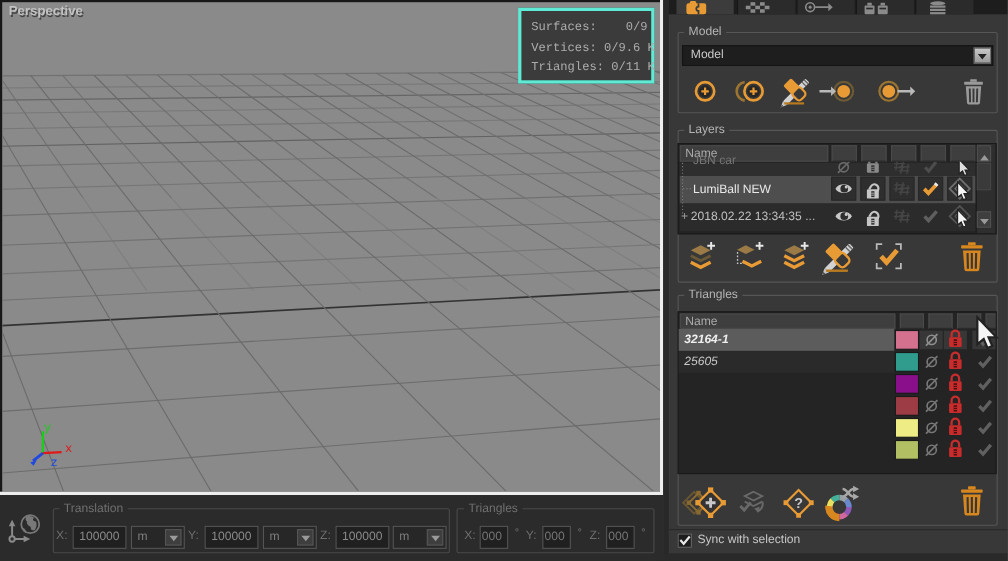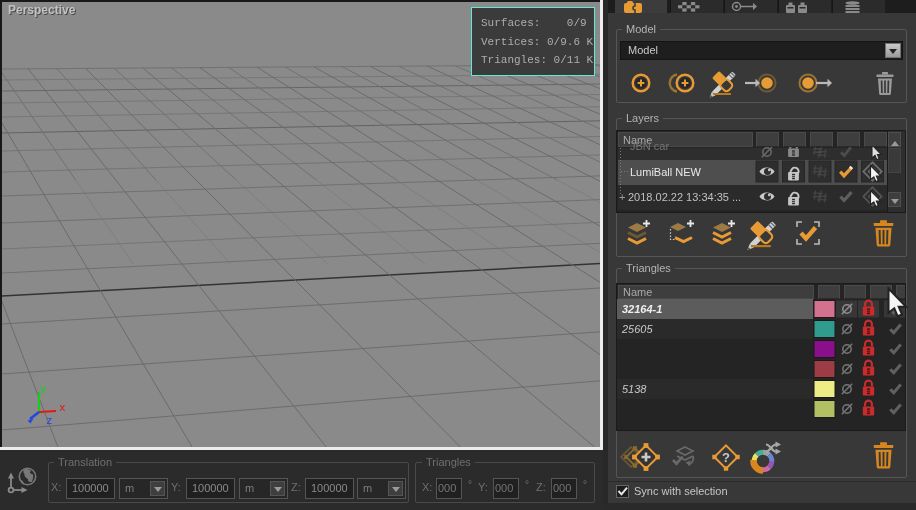--- a/index.html
+++ b/index.html
@@ -70,21 +70,21 @@
 <line x1="37" y1="410" x2="37" y2="390" stroke="#18cf18" stroke-width="2"></line>
 <line x1="37" y1="410" x2="54" y2="409" stroke="#e01818" stroke-width="2"></line>
 <line x1="37" y1="410" x2="28" y2="417" stroke="#2048e0" stroke-width="2.6"></line>
 <path d="M25.5 418.5 l6 -2 l-3 5 Z" fill="#2048e0"></path>
 <text x="38" y="390" font-size="11" fill="#18cf18" font-family="Liberation Mono">y</text>
 <text x="57" y="409" font-size="11" fill="#e01818" font-family="Liberation Mono">x</text>
 <text x="44" y="422" font-size="11" fill="#2048e0" font-family="Liberation Mono">z</text>
 </g>
 </svg>
 <div class="abs" style="left:6px;top:1px;font-size:12px;color:#c2c2c2;text-shadow:1px 1px 0 #454545;font-weight:bold;letter-spacing:0px;">Perspective</div>
-<div class="abs" style="left:469px;top:5px;width:124px;height:69px;background:#3b3b3b;border:1px solid #5eead4;
+<div class="abs" style="left:469px;top:5px;width:124px;height:69px;background:#3b3b3b;border:3px solid #5eead4;
  font-family:'Liberation Mono',monospace;font-size:11px;color:#adadad;line-height:18.5px;padding:6px 0 0 9px;white-space:pre;">Surfaces:    0/9
 Vertices: 0/9.6 K
 Triangles: 0/11 K</div>
 </div>
 <div class="abs" style="left:600px;top:0;width:3px;height:450px;background:#ededed;"></div>
 <div class="abs" style="left:0;top:447px;width:603px;height:3px;background:#ededed;"></div>
 </div>
 <div class="abs" style="left:0;top:450px;width:603px;height:60px;background:#2b2b2b;">
 <svg style="position:absolute;left:2px;top:14px" width="38" height="32" viewBox="0 0 38 32">
         <g stroke="#787878" stroke-width="1.6" fill="none">
@@ -431,23 +431,20 @@
   <div class="hdrcell" style="left:227px;top:1px;width:22px;height:14px;"></div>
   <div class="hdrcell" style="left:253px;top:1px;width:22px;height:14px;"></div>
   <div class="hdrcell" style="left:279px;top:1px;width:10px;height:14px;"></div>
 </div>
 <div class="abs" style="left:617px;top:299px;width:196px;height:20px;background:#5c5c5c;
  color:#efefef;font-size:11px;line-height:20px;font-style:italic;font-weight:bold;">
  <span style="padding-left:5px;">32164-1</span></div>
     <div class="abs" style="left:617px;top:319px;width:196px;height:20px;background:#2a2a2a;
  color:#c9c9c9;font-size:11px;line-height:20px;font-style:italic;font-weight:normal;">
  <span style="padding-left:5px;">25605</span></div>
-    <div class="abs" style="left:617px;top:379px;width:196px;height:20px;background:#2a2a2a;
- color:#c9c9c9;font-size:11px;line-height:20px;font-style:italic;font-weight:normal;">
- <span style="padding-left:5px;">5138</span></div>
     <svg style="position:absolute;left:603px;top:290px" width="313" height="140" viewBox="0 0 313 140">
       <g transform="translate(-603 -290)">
         <rect x="814" y="300.5" width="21" height="17" fill="#d4718f" stroke="#1a1a1a"></rect>
         <rect x="836" y="300.5" width="21" height="17" fill="#373737"></rect>
         <g opacity="1.0">
           <circle cx="847" cy="309" r="4.2" fill="none" stroke="#8f8f8f" stroke-width="1.5"></circle>
 <line x1="841.8" y1="314.2" x2="852.2" y2="303.8" stroke="#8f8f8f" stroke-width="1.5"></line>
         </g>
         <rect x="858" y="300.5" width="21" height="17" fill="#373737"></rect>
         <g opacity="1.0">

